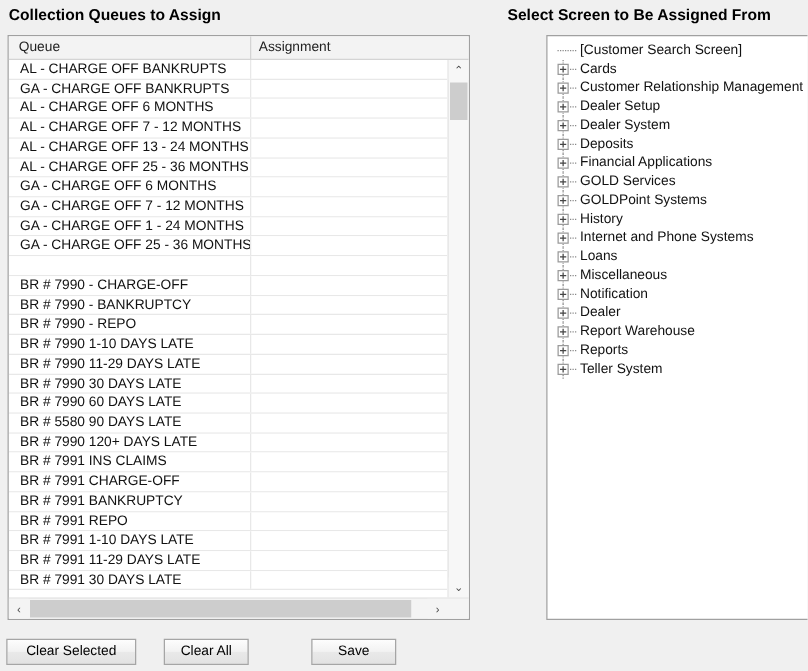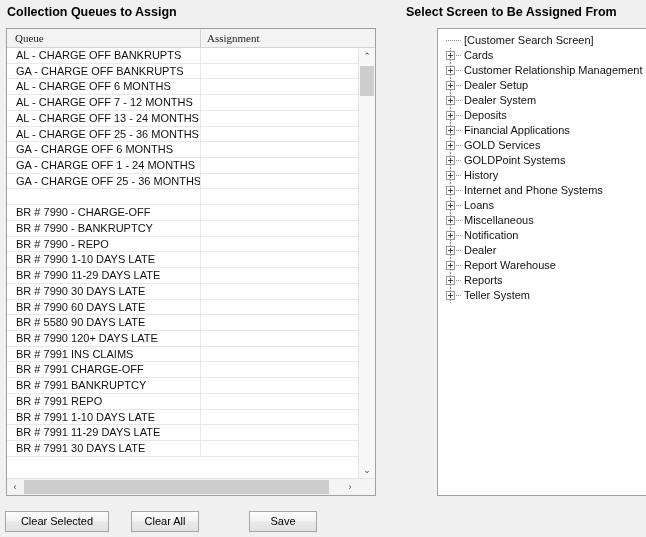--- a/index.html
+++ b/index.html
@@ -41,21 +41,20 @@
     overflow: hidden;
   }
   #queue-header {
     position: absolute;
     left: 0; top: 0;
     width: 100%;
     height: 19px;
     background: #f3f3f3;
     border-bottom: 1px solid #d4d4d4;
     box-sizing: border-box;
-    font-family: Liberation Serif, serif;
   }
   .hdr-cell {
     position: absolute;
     top: 3px;
     font-size: 11px;
     color: #222;
     white-space: nowrap;
   }
   #hdr-queue      { left: 8px; }
   #hdr-assignment { left: 200px; }
@@ -324,20 +323,25 @@
         <span class="qname">AL - CHARGE OFF 25 - 36 MONTHS</span>
         <span class="rowdiv"></span>
         <span class="qassign"></span>
       </div>
       <div class="queue-row">
         <span class="qname">GA - CHARGE OFF 6 MONTHS</span>
         <span class="rowdiv"></span>
         <span class="qassign"></span>
       </div>
       <div class="queue-row">
+        <span class="qname">GA - CHARGE OFF 7 - 12 MONTHS</span>
+        <span class="rowdiv"></span>
+        <span class="qassign"></span>
+      </div>
+      <div class="queue-row">
         <span class="qname">GA - CHARGE OFF 1 - 24 MONTHS</span>
         <span class="rowdiv"></span>
         <span class="qassign"></span>
       </div>
       <div class="queue-row">
         <span class="qname">GA - CHARGE OFF 25 - 36 MONTHS</span>
         <span class="rowdiv"></span>
         <span class="qassign"></span>
       </div>
       <div class="queue-row">

